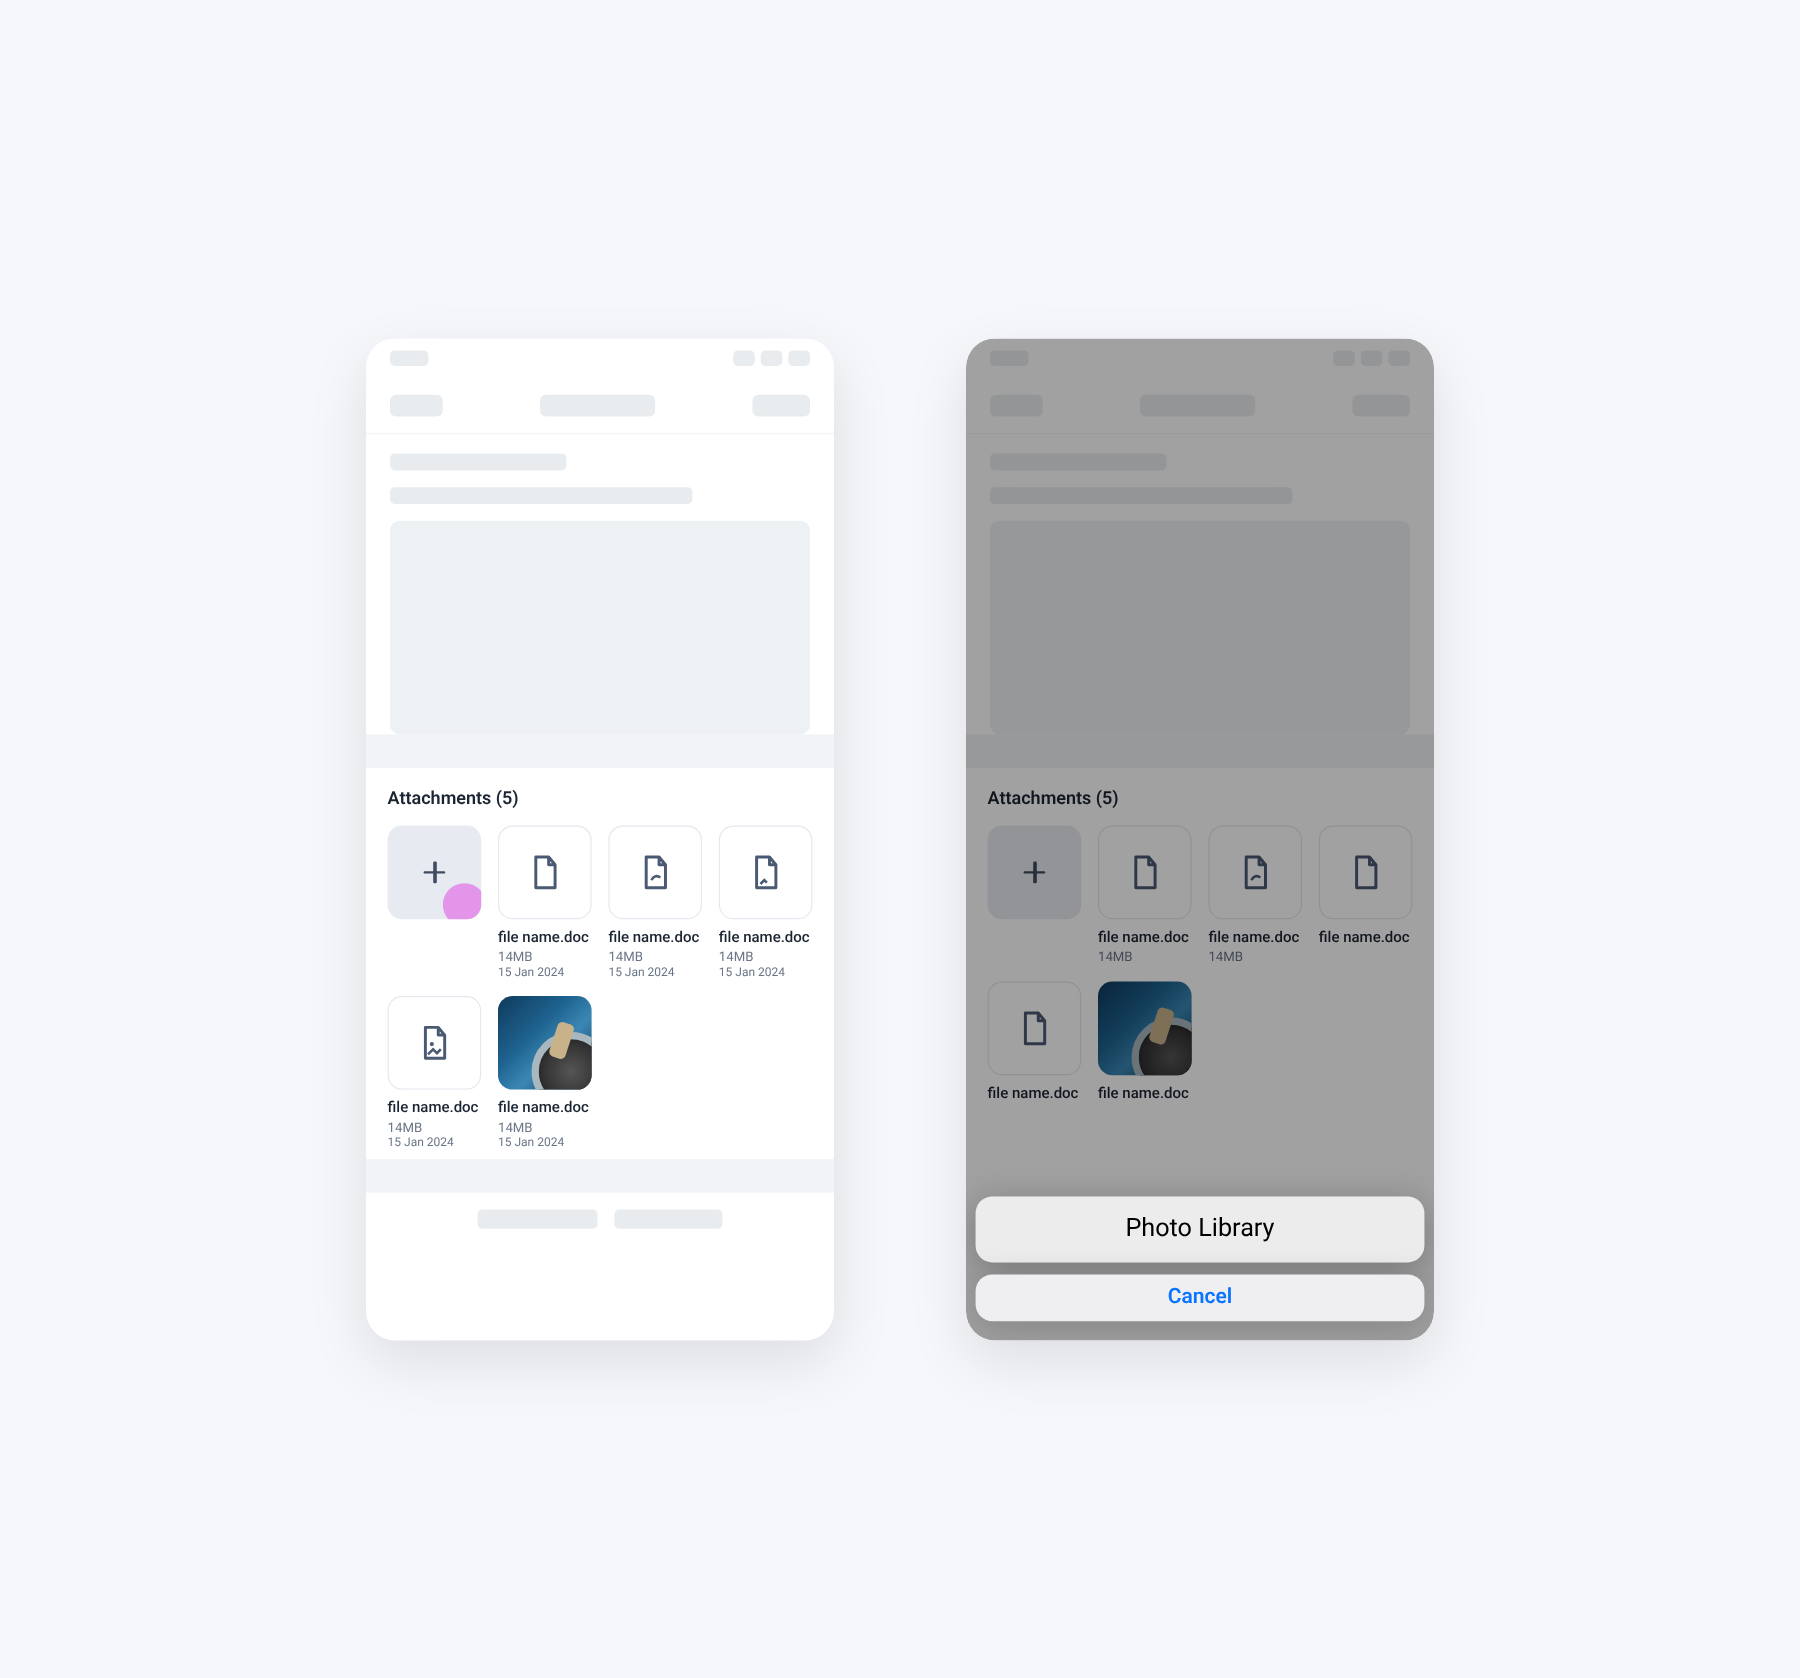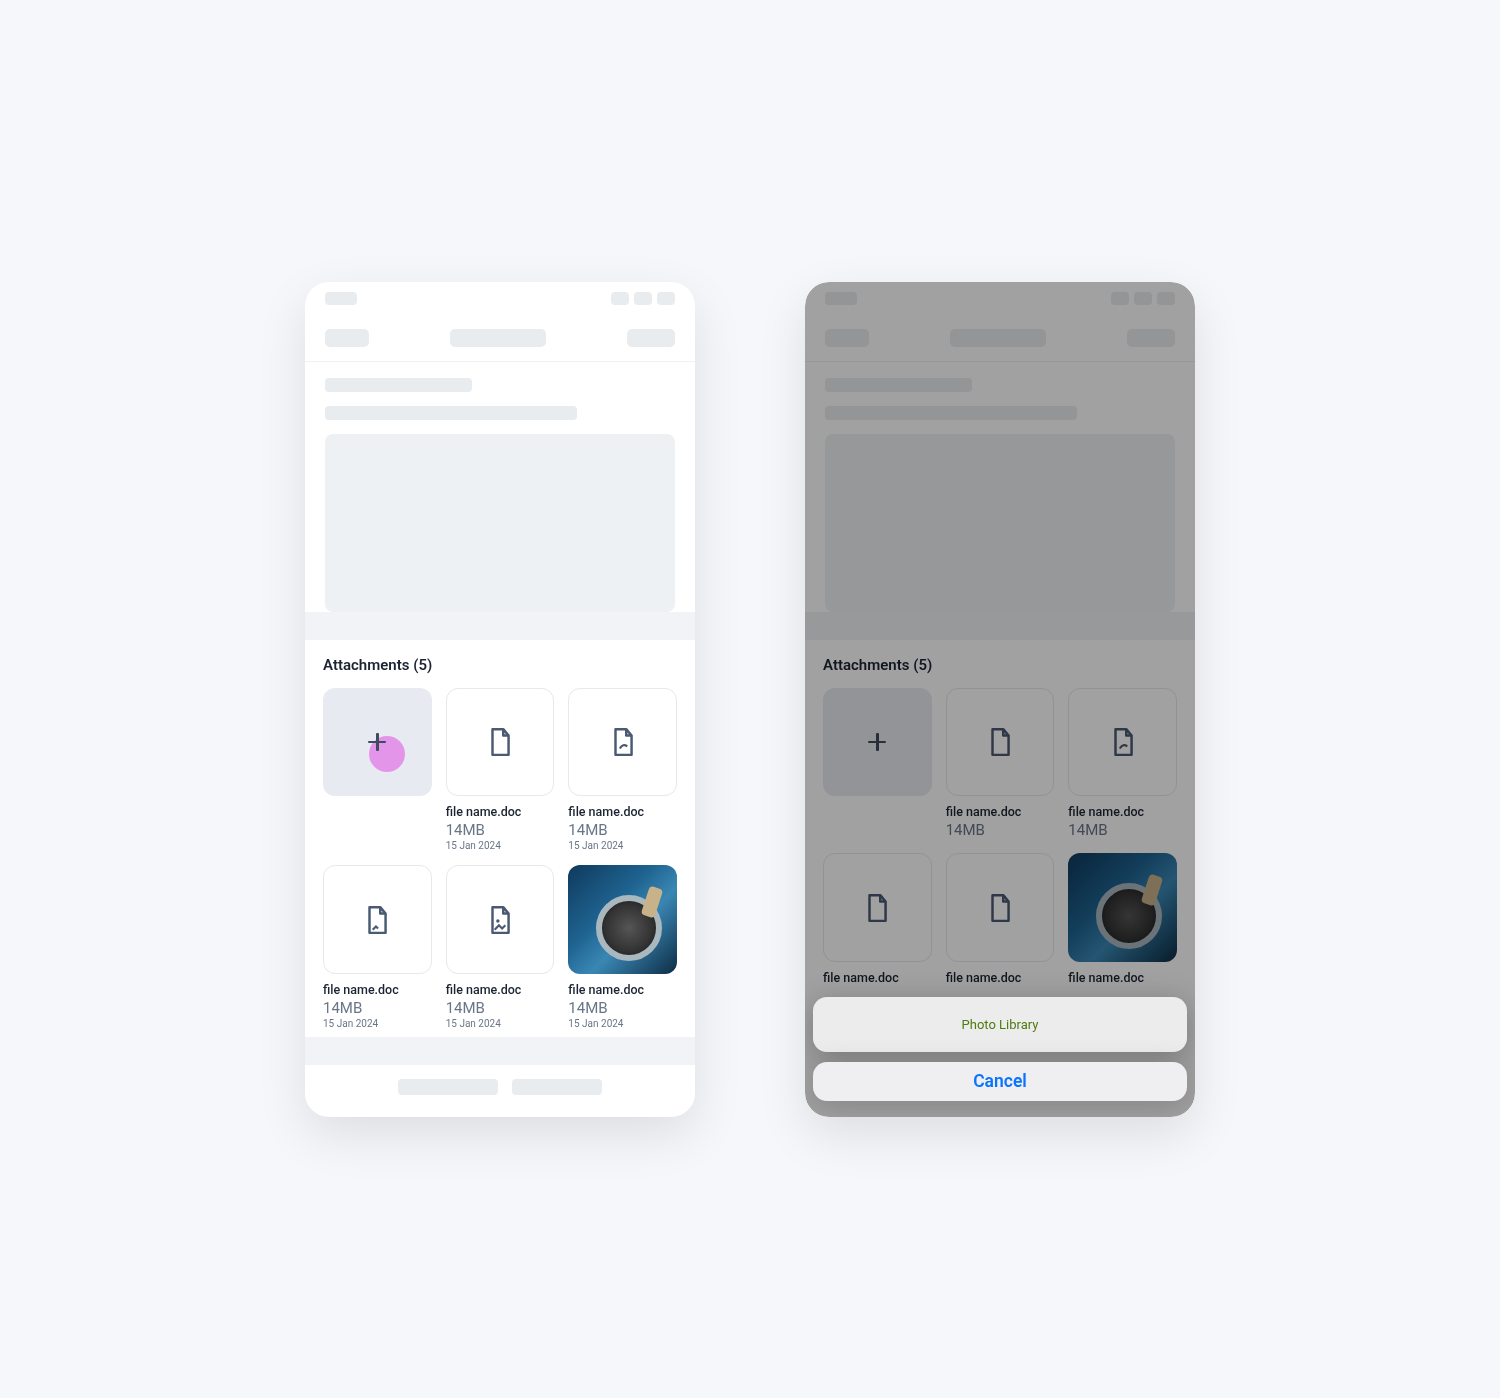--- a/index.html
+++ b/index.html
@@ -58,21 +58,21 @@
     padding: 16px 18px 8px 18px;
   }
   .att-title {
     font-size: 15px;
     font-weight: 600;
     color: #1b2432;
     margin-bottom: 14px;
   }
   .grid {
     display: grid;
-    grid-template-columns: repeat(3, 1fr);
+    grid-template-columns: repeat(4, 1fr);
     gap: 14px 14px;
   }
   .tile { display: flex; flex-direction: column; }
   .thumb {
     width: 100%;
     aspect-ratio: 1/1;
     border-radius: 12px;
     border: 1px solid #e5e8ee;
     background: #fff;
     display: flex;
@@ -101,21 +101,21 @@
   .plus::before, .plus::after {
     content: "";
     position: absolute;
     background: #3f4b5e;
     border-radius: 1px;
   }
   .plus::before { left: 8px; top: 0; width: 2.5px; height: 18px; }
   .plus::after  { top: 8px; left: 0; height: 2.5px; width: 18px; }
   .icon { width: 26px; height: 30px; }
   .f-name { font-size: 12.5px; color: #1b2432; font-weight: 500; margin-top: 8px; line-height: 1.2; }
-  .f-size { font-size: 15px; color: #6a7687; margin-top: 2px; }
+  .f-size { font-size: 11px; color: #6a7687; margin-top: 2px; }
   .f-date { font-size: 10px; color: #6a7687; margin-top: 1px; }
   .photo-thumb {
     background: linear-gradient(135deg,#0f3a5c 0%, #1e628f 38%, #3a87b4 60%, #0d2c44 100%);
     position: relative;
   }
   .photo-thumb::before {
     content:"";
     position:absolute;
     width: 54px; height: 54px;
     border: 6px solid #a9b7bf;
@@ -149,22 +149,22 @@
     background: rgba(238,238,240,0.97);
     border-radius: 14px;
     overflow: hidden;
     box-shadow: 0 6px 30px rgba(0,0,0,0.25);
   }
   .sheet-item {
     height: 55px;
     display: flex;
     align-items: center;
     justify-content: center;
-    font-size: 13px;
-    color: #4d7c0f;
+    font-size: 21px;
+    color: #000000;
     border-bottom: 0.5px solid rgba(0,0,0,0.12);
   }
   .sheet-item:last-child { border-bottom: none; }
   .sheet-cancel {
     margin-top: 10px;
     background: #efeff1;
     border-radius: 14px;
     height: 39px;
     display: flex;
     align-items: center;

